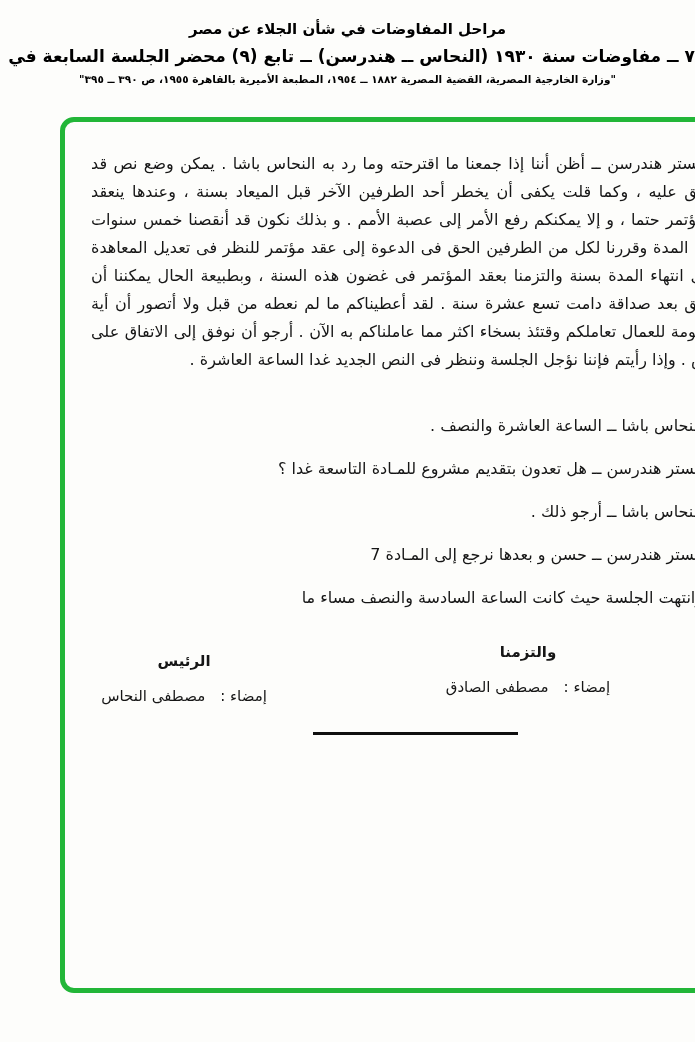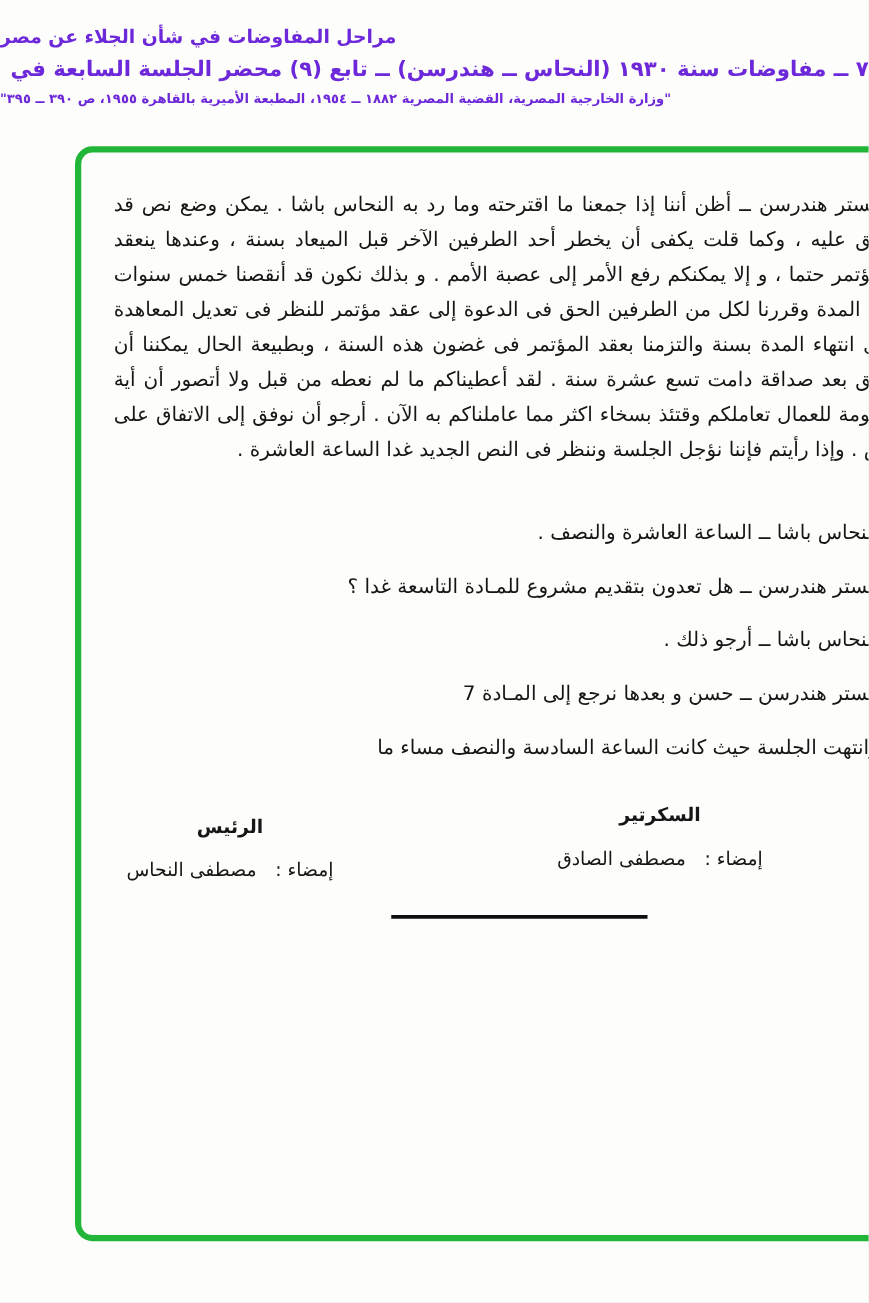--- a/index.html
+++ b/index.html
@@ -7,21 +7,21 @@
     position:relative;
     width:695px;height:1042px;
     margin:0 auto;
     background:var(--paper,#fdfdfb);
     font-family:"DejaVu Sans",sans-serif;
     direction:rtl;
     overflow:hidden;
     color:var(--ink,#161616);
   }
   
-  .hdr{position:absolute;top:20px;left:0;right:0;text-align:left;color:#6d28d9;}
+  .hdr{position:absolute;top:20px;left:0;right:0;text-align:center;color:#000000;}
   .hdr-title{font-size:15px;font-weight:bold;}
   .hdr-subtitle{font-size:17px;font-weight:bold;margin-top:8px;white-space:nowrap;}
   .hdr-source{font-size:10.5px;font-weight:bold;margin-top:7px;}
   
   .green-box{
     position:absolute;left:60px;top:117px;
     width:690px;height:876px;box-sizing:border-box;
     border:5px solid var(--green,#22b638);
     border-radius:14px;
     background:transparent;
@@ -72,21 +72,21 @@
       <p class="para">مستر هندرسن ــ أظن أننا إذا جمعنا ما اقترحته وما رد به النحاس باشا . يمكن وضع نص قد نتفق عليه ، وكما قلت يكفى أن يخطر أحد الطرفين الآخر قبل الميعاد بسنة ، وعندها ينعقد المؤتمر حتما ، و إلا يمكنكم رفع الأمر إلى عصبة الأمم . و بذلك نكون قد أنقصنا خمس سنوات من المدة وقررنا لكل من الطرفين الحق فى الدعوة إلى عقد مؤتمر للنظر فى تعديل المعاهدة قبل انتهاء المدة بسنة والتزمنا بعقد المؤتمر فى غضون هذه السنة ، وبطبيعة الحال يمكننا أن نتفق بعد صداقة دامت تسع عشرة سنة . لقد أعطيناكم ما لم نعطه من قبل ولا أتصور أن أية حكومة للعمال تعاملكم وقتئذ بسخاء اكثر مما عاملناكم به الآن . أرجو أن نوفق إلى الاتفاق على نص . وإذا رأيتم فإننا نؤجل الجلسة وننظر فى النص الجديد غدا الساعة العاشرة .</p>
 
       <p class="dialogue d-first">النحاس باشا ــ الساعة العاشرة والنصف .</p>
       <p class="dialogue d-next">مستر هندرسن ــ هل تعدون بتقديم مشروع للمـادة التاسعة غدا ؟</p>
       <p class="dialogue d-next">النحاس باشا ــ أرجو ذلك .</p>
       <p class="dialogue d-next">مستر هندرسن ــ حسن و بعدها نرجع إلى المـادة 7</p>
       <p class="dialogue d-next">وانتهت الجلسة حيث كانت الساعة السادسة والنصف مساء ما</p>
 
       <div class="sigs">
         <div class="sig sig-secretary">
-          <div class="sig-role">السكرتير</div>
+          <div class="sig-role">والتزمنا</div>
           <div class="sig-row">
             <span>إمضاء :</span>
             <span>مصطفى الصادق</span>
           </div>
         </div>
         <div class="sig sig-president">
           <div class="sig-role">الرئيس</div>
           <div class="sig-row">
             <span>إمضاء :</span>
             <span>مصطفى النحاس</span>

